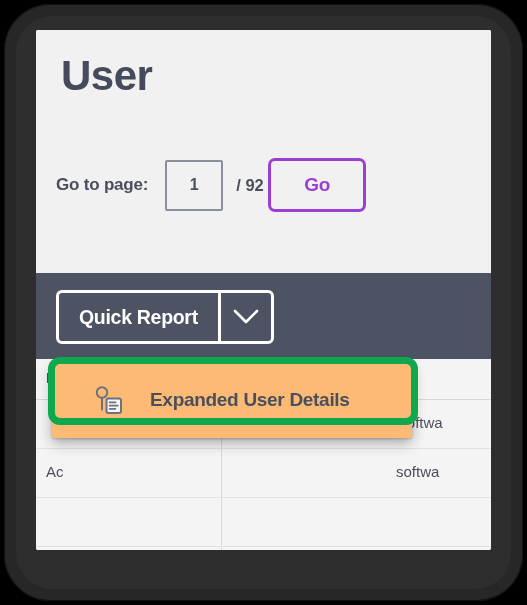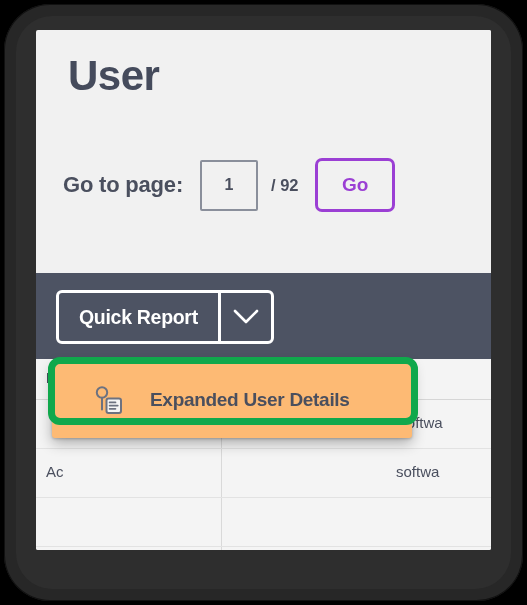--- a/index.html
+++ b/index.html
@@ -44,21 +44,21 @@
     width: 455px;
     height: 520px;
     overflow: hidden;
     background: #f1f1f1;
     border-radius: 2px;
   }
 
   
   .page-header {
     position: absolute;
-    left: 7px; top: 0;
+    left: 0; top: 0;
     width: 455px;
     height: 243px;
     background: #f1f1f1;
   }
   .page-title {
     position: absolute;
     left: 25px;
     top: 25px;
     font-size: 42px;
     font-weight: bold;
@@ -69,21 +69,21 @@
 
   
   .pagination {
     position: absolute;
     left: 20px;
     top: 128px;
     display: flex;
     align-items: center;
   }
   .pagination-label {
-    font-size: 22px;
+    font-size: 17px;
     font-weight: bold;
     color: #4a4f5e;
     letter-spacing: -0.2px;
     margin-right: 17px;
   }
   .page-input {
     width: 58px;
     height: 51px;
     box-sizing: border-box;
     border: 2px solid #8a8f9b;
@@ -95,25 +95,25 @@
     font-weight: bold;
     text-align: center;
     outline: none;
     padding: 0;
   }
   .page-total {
     font-size: 16.5px;
     font-weight: bold;
     color: #4a4f5e;
     margin-left: 13px;
-    margin-right: 16px;
+    margin-right: 4px;
     white-space: nowrap;
   }
   .go-button {
-    width: 80px;
+    width: 98px;
     height: 54px;
     box-sizing: border-box;
     border: 3.5px solid #9b3fd4;
     border-radius: 7px;
     background: #f1f1f1;
     color: #9b3fd4;
     font-family: "Liberation Sans", sans-serif;
     font-size: 19px;
     font-weight: bold;
     letter-spacing: -0.2px;

